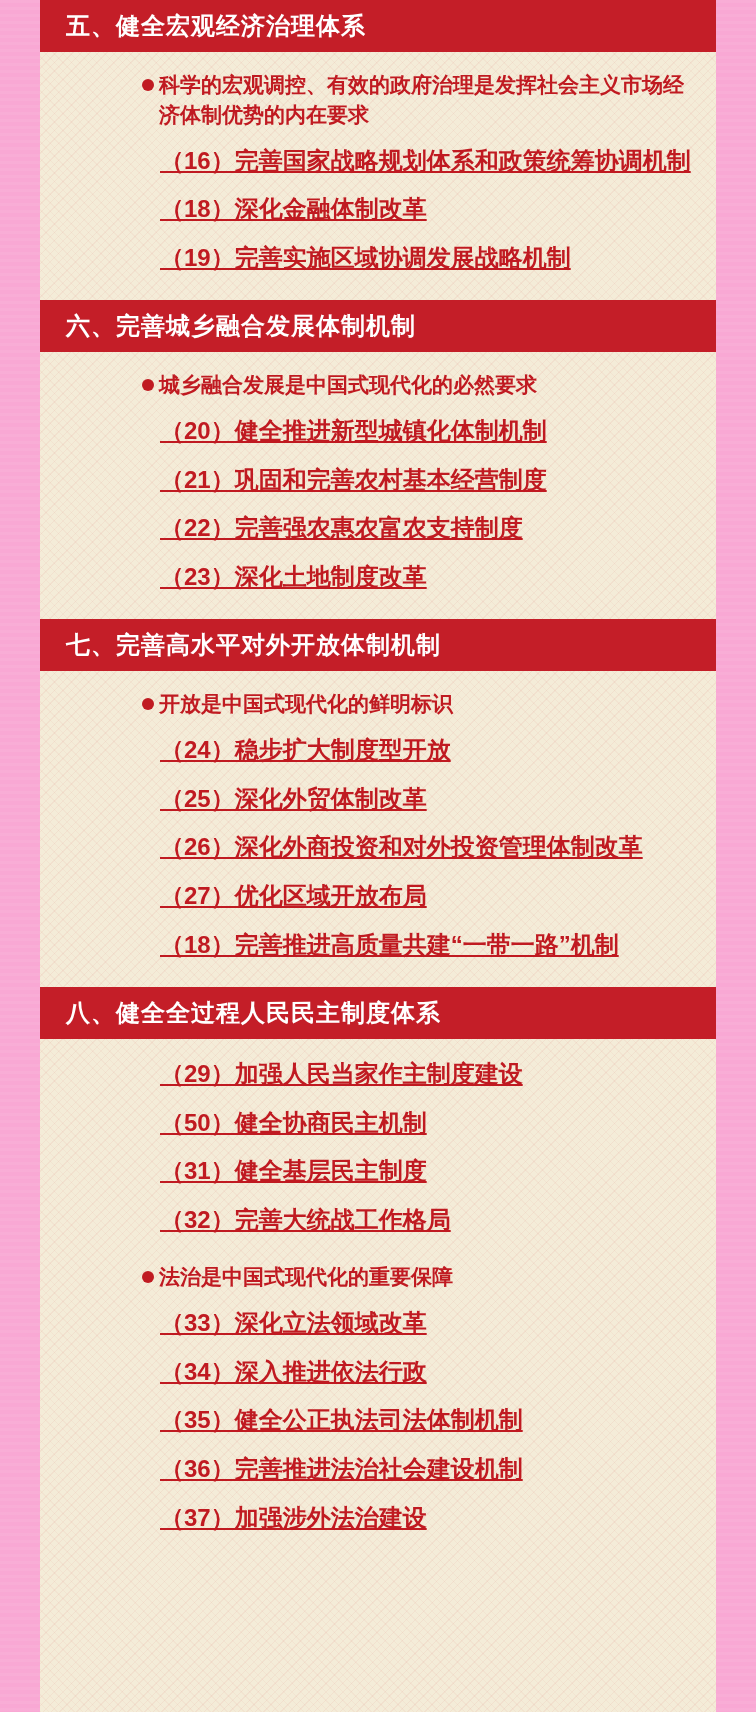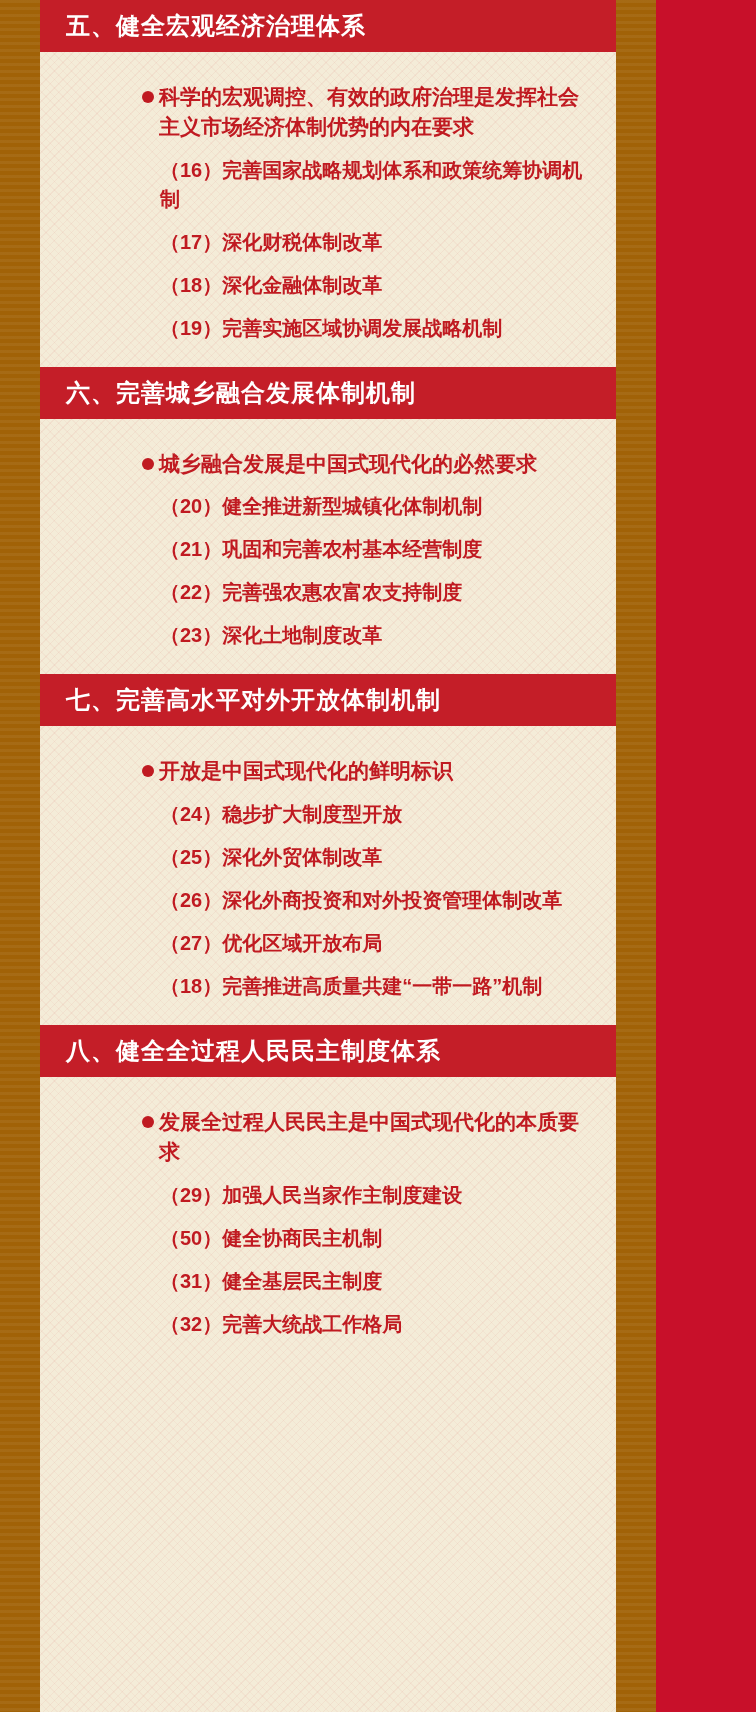--- a/index.html
+++ b/index.html
@@ -7,23 +7,23 @@
     padding: 0;
   }
   body {
     width: 756px;
     min-height: 1712px;
     background: #c8102a;
     font-family: "Liberation Sans", sans-serif;
   }
   .poster {
     position: relative;
-    width: 656px;
+    width: 756px;
     min-height: 1712px;
-    background: #a16207;
+    background: #f9a8d4;
     overflow: hidden;
   }
   
   .side-left, .side-right {
     position: absolute;
     top: 0;
     bottom: 0;
     width: 40px;
     background:
       repeating-linear-gradient(180deg,
@@ -79,42 +79,43 @@
     padding: 4px 22px 2px 24px;
   }
 
   .lead {
     display: flex;
     align-items: flex-start;
     color: #c01a21;
     font-size: 21px;
     line-height: 1.42;
     font-weight: bold;
-    margin: 26px 0 4px 0;
+    margin: 14px 0 4px 0;
     padding-left: 78px;
     text-indent: 0;
   }
   .bullet-dot {
     flex: 0 0 auto;
     width: 12px;
     height: 12px;
     border-radius: 50%;
     background: #c01a21;
     margin: 9px 5px 0 0;
   }
   .lead-text { flex: 1 1 auto; }
 
   .item {
     color: #c01a21;
-    font-size: 20px;
+    font-size: 24px;
     line-height: 1.45;
     font-weight: bold;
     margin: 14px 0 4px 0;
     padding-left: 96px;
     text-indent: -0px;
+    text-decoration: underline;
   }
 
   .item.hang {
     padding-left: 96px;
   }
 
   
   .section + .section .section-header { margin-top: 18px; }
 </style>
 </head>
@@ -127,21 +128,20 @@
   <div class="content">
 
     <div class="section">
       <div class="section-header">五、健全宏观经济治理体系</div>
       <div class="section-body">
         <div class="lead">
           <span class="bullet-dot"></span>
           <span class="lead-text">科学的宏观调控、有效的政府治理是发挥社会主义市场经济体制优势的内在要求</span>
         </div>
         <div class="item hang">（16）完善国家战略规划体系和政策统筹协调机制</div>
-        <div class="item hang">（17）深化财税体制改革</div>
         <div class="item hang">（18）深化金融体制改革</div>
         <div class="item hang">（19）完善实施区域协调发展战略机制</div>
       </div>
     </div>
 
     <div class="section">
       <div class="section-header">六、完善城乡融合发展体制机制</div>
       <div class="section-body">
         <div class="lead">
           <span class="bullet-dot"></span>
@@ -165,28 +165,35 @@
         <div class="item hang">（25）深化外贸体制改革</div>
         <div class="item hang">（26）深化外商投资和对外投资管理体制改革</div>
         <div class="item hang">（27）优化区域开放布局</div>
         <div class="item hang">（18）完善推进高质量共建“一带一路”机制</div>
       </div>
     </div>
 
     <div class="section">
       <div class="section-header">八、健全全过程人民民主制度体系</div>
       <div class="section-body">
-        <div class="lead">
-          <span class="bullet-dot"></span>
-          <span class="lead-text">发展全过程人民民主是中国式现代化的本质要求</span>
-        </div>
         <div class="item hang">（29）加强人民当家作主制度建设</div>
         <div class="item hang">（50）健全协商民主机制</div>
         <div class="item hang">（31）健全基层民主制度</div>
         <div class="item hang">（32）完善大统战工作格局</div>
       </div>
     </div>
 
     <div class="section">
+      <div class="section-body">
+        <div class="lead">
+          <span class="bullet-dot"></span>
+          <span class="lead-text">法治是中国式现代化的重要保障</span>
+        </div>
+        <div class="item hang">（33）深化立法领域改革</div>
+        <div class="item hang">（34）深入推进依法行政</div>
+        <div class="item hang">（35）健全公正执法司法体制机制</div>
+        <div class="item hang">（36）完善推进法治社会建设机制</div>
+        <div class="item hang">（37）加强涉外法治建设</div>
+      </div>
     </div>
 
   </div>
 </div>
 
 </body></html>

